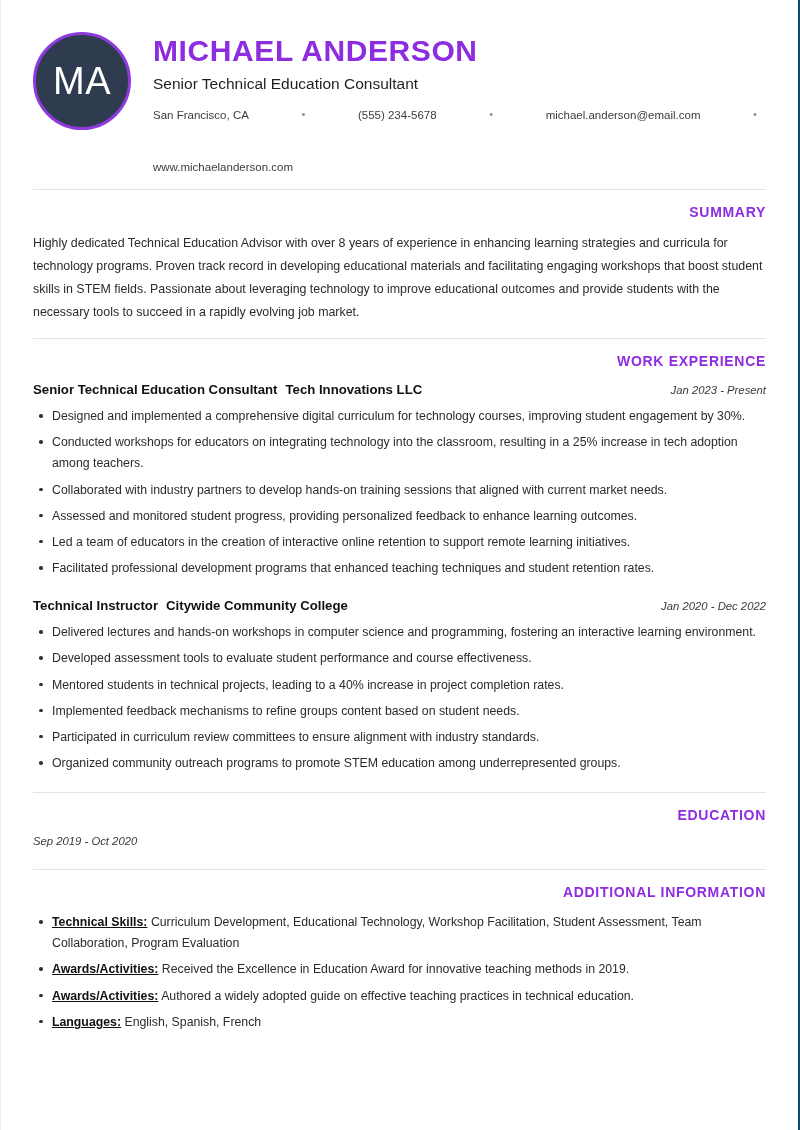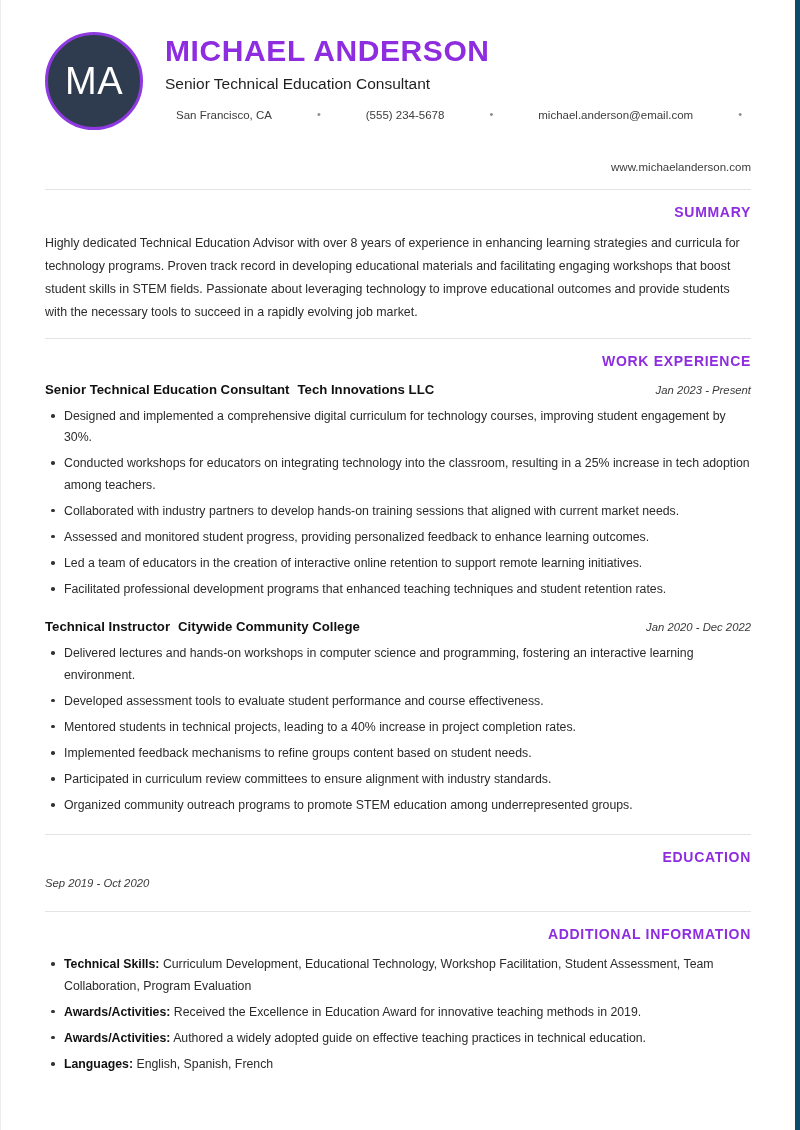--- a/index.html
+++ b/index.html
@@ -14,23 +14,23 @@
     color: #1a1a1a;
     -webkit-font-smoothing: antialiased;
   }
 
   .page {
     position: relative;
     width: 800px;
     min-height: 1130px;
     background: #ffffff;
     box-sizing: border-box;
-    padding: 0 44px;
+    padding: 0 32px;
     border-left: 1px solid #ececec;
-    border-right: 5px solid #0c4a6e;
+    border-right: 2px solid #0c4a6e;
   }
 
   
   .header {
     display: flex;
     align-items: flex-start;
     padding-top: 28px;
     padding-bottom: 14px;
   }
 
@@ -75,21 +75,21 @@
     font-size: 15.5px;
     font-weight: normal;
     color: #1f1f1f;
     margin: 0 0 14px 0;
     line-height: 1.2;
   }
 
   .contact-line {
     display: flex;
     align-items: center;
-    justify-content: flex-end;
+    justify-content: space-between;
     flex-wrap: wrap;
     font-size: 11.5px;
     color: #3c3c3c;
     line-height: 1.4;
     gap: 36px;
   }
   .contact-item { white-space: nowrap; }
   .contact-sep {
     color: #8d8d8d;
     margin: 0 9px;
@@ -171,20 +171,21 @@
     top: 8px;
     width: 3.5px;
     height: 3.5px;
     border-radius: 50%;
     background: #333333;
   }
 
   .bullet-label {
     font-weight: bold;
     color: #111111;
+    text-decoration: underline;
   }
 
   .section:last-of-type { padding-bottom: 28px; }
 </style>
 </head>
 <body>
 
 <div class="page">
 
   <div class="header">

